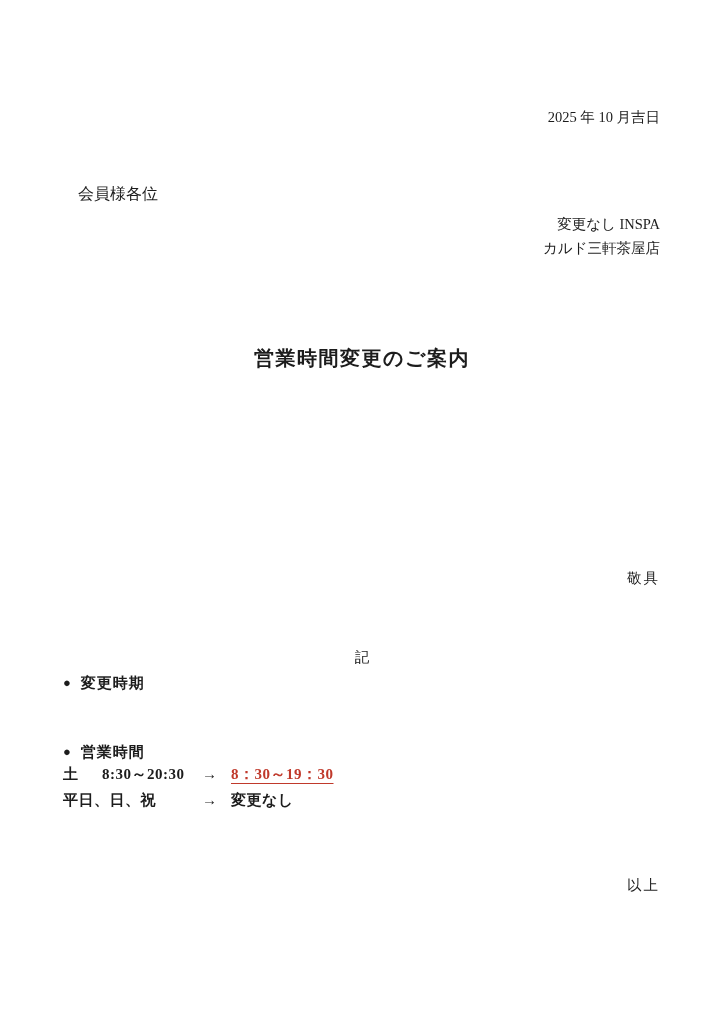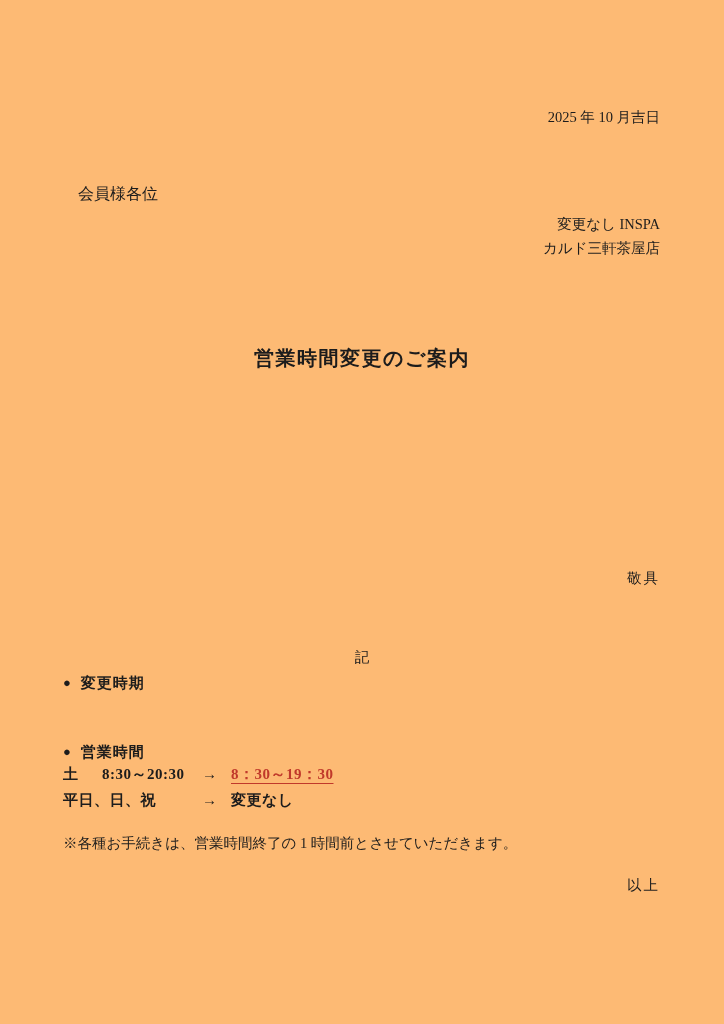--- a/index.html
+++ b/index.html
@@ -2,21 +2,21 @@
 <html lang="ja"><head>
 <meta charset="utf-8">
 <style>
   * { margin: 0; padding: 0; box-sizing: border-box; }
   html, body { background: #e9e9e9; }
   .page {
     position: relative;
     width: 724px;
     height: 1024px;
     margin: 0 auto;
-    background: #fdba74;
+    background: #ffffff;
     font-family: "Liberation Serif", "DejaVu Serif", serif;
     color: #1c1c1c;
     overflow: hidden;
   }
   .abs { position: absolute; }
 
   .date-line {
     top: 104px; right: 64px;
     font-size: 14.5px; line-height: 26px;
   }
@@ -134,17 +134,16 @@
     </div>
     <div class="hrow" data-name="hours-row-weekday">
       <div class="hcol-lo" data-name="hours-old-cell">
         <span class="hlabel" data-name="day-label">平日、日、祝</span><span data-name="old-hours-value"></span>
       </div>
       <div class="harrow" data-name="arrow-icon">→</div>
       <div data-name="new-hours-value">変更なし</div>
     </div>
   </div>
 
-  <div class="abs note-line" data-name="procedure-note">※各種お手続きは、営業時間終了の 1 時間前とさせていただきます。</div>
 
   <div class="abs end-marker" data-name="end-marker-ijou">以上</div>
 
 </div>
 
 </body></html>

